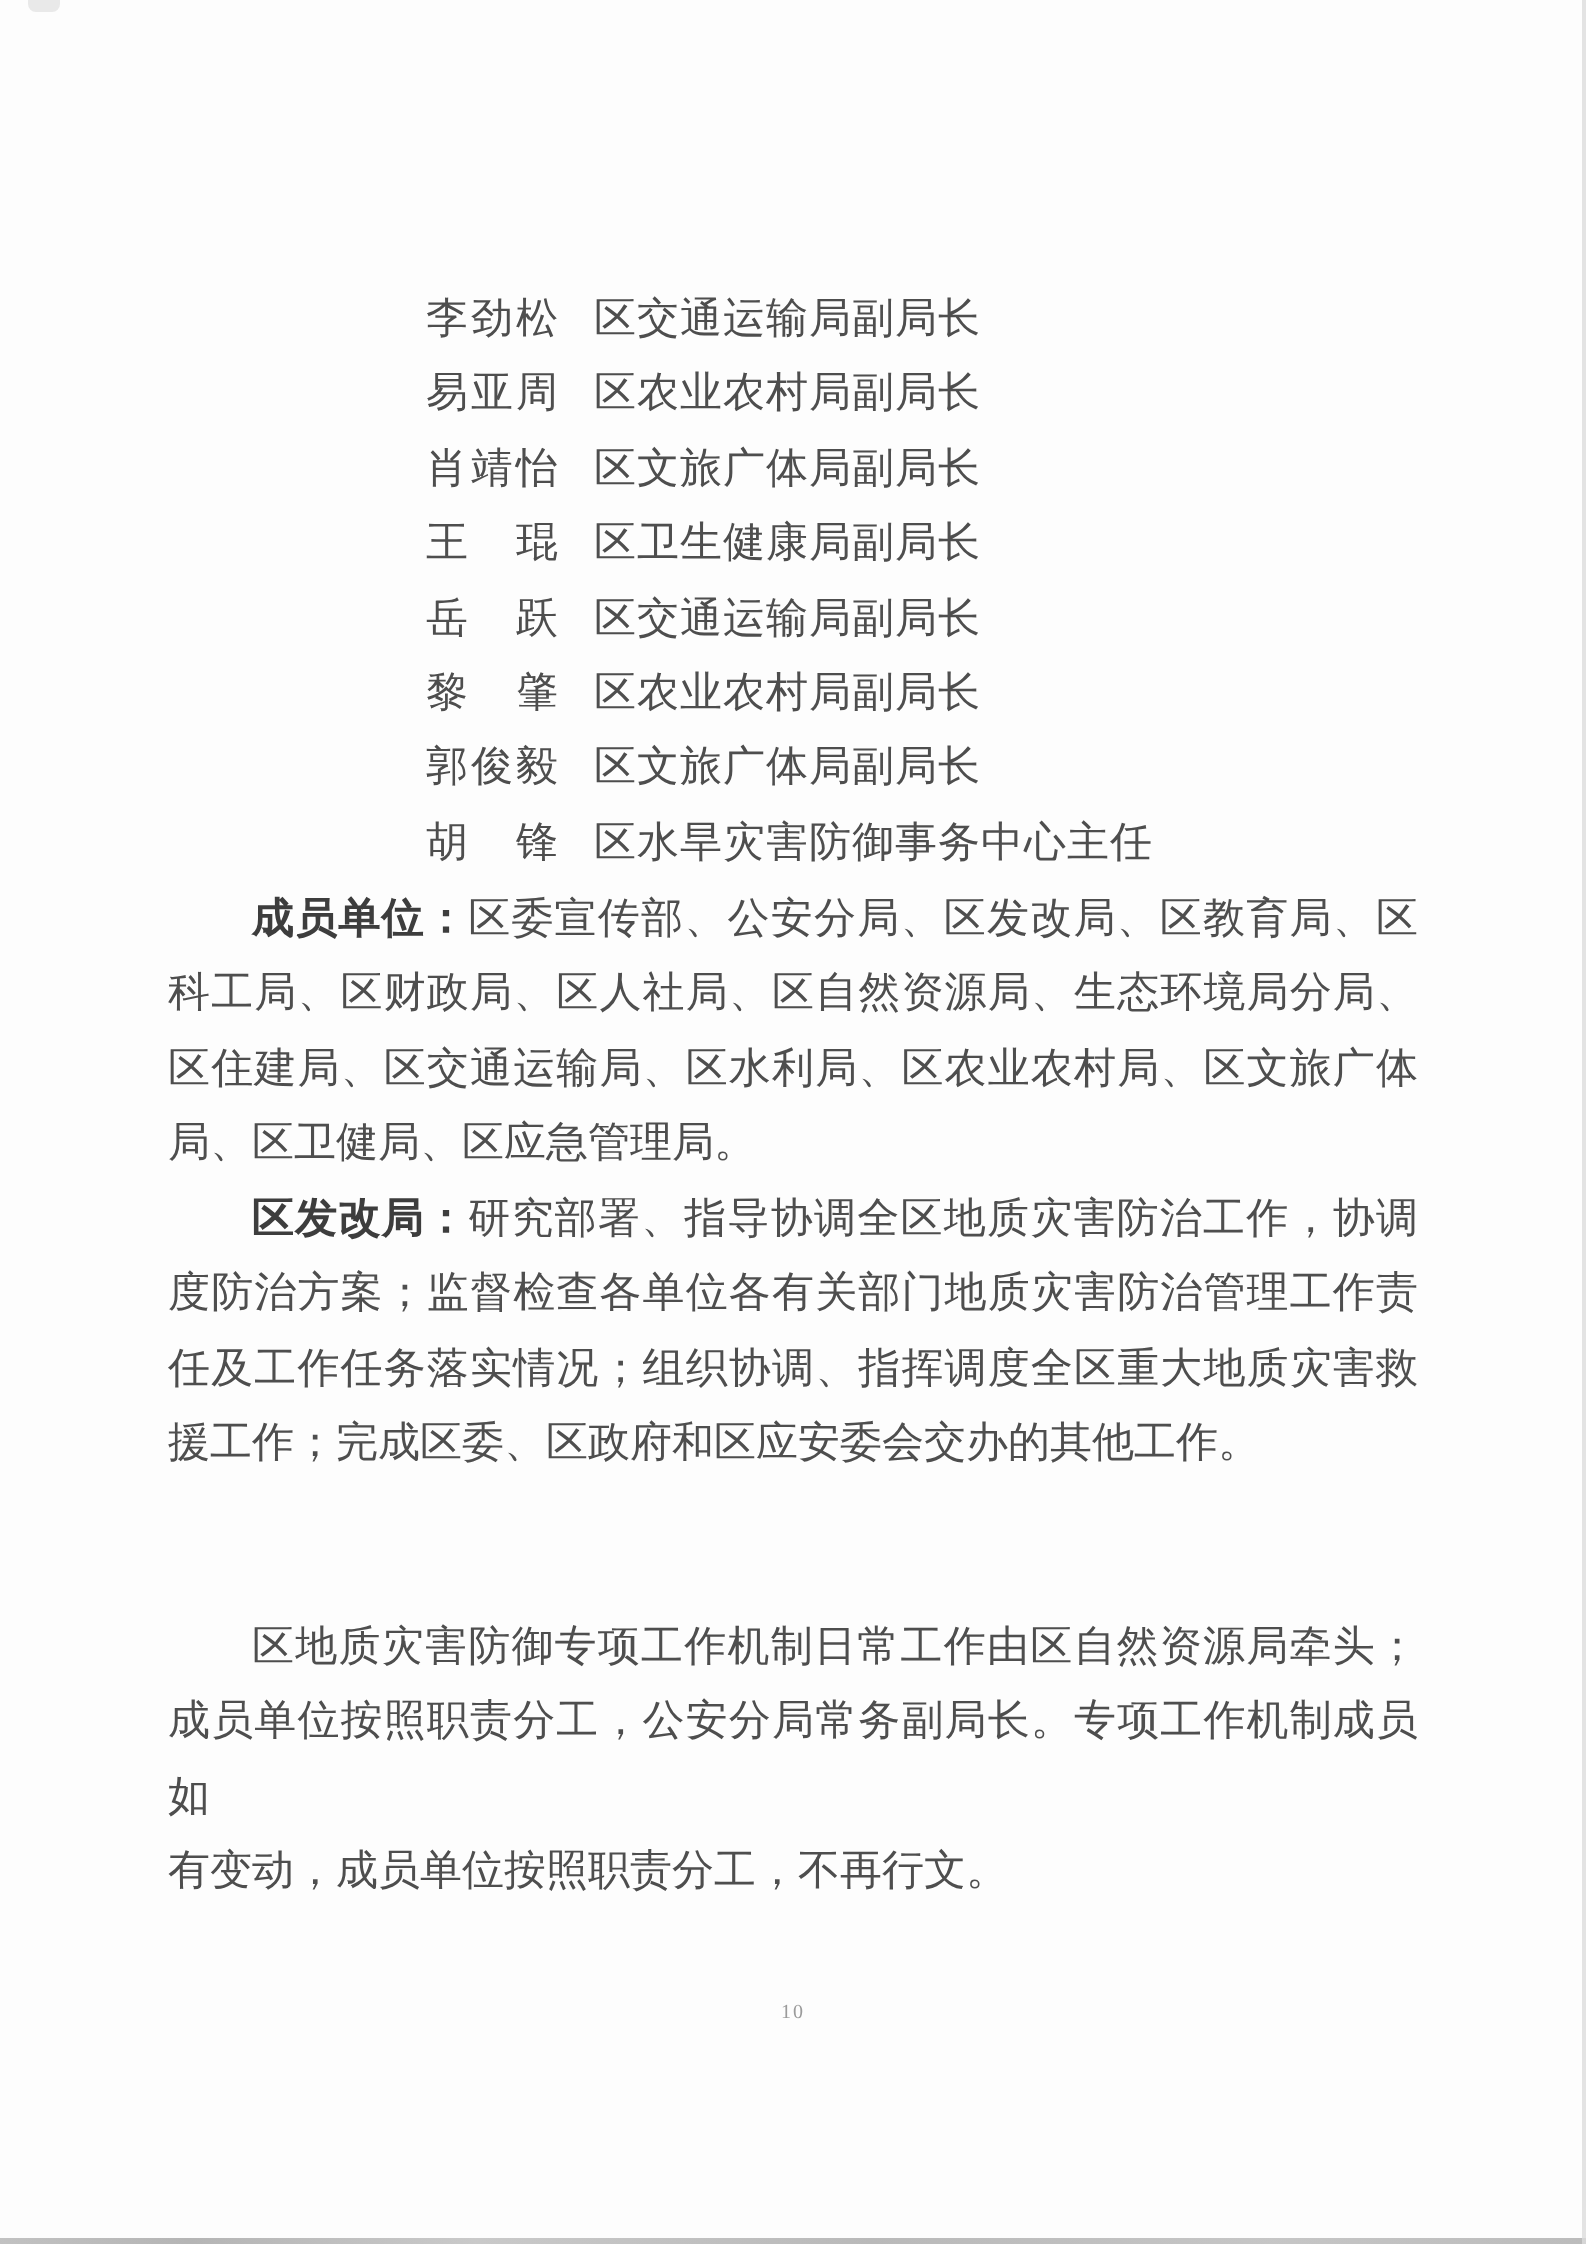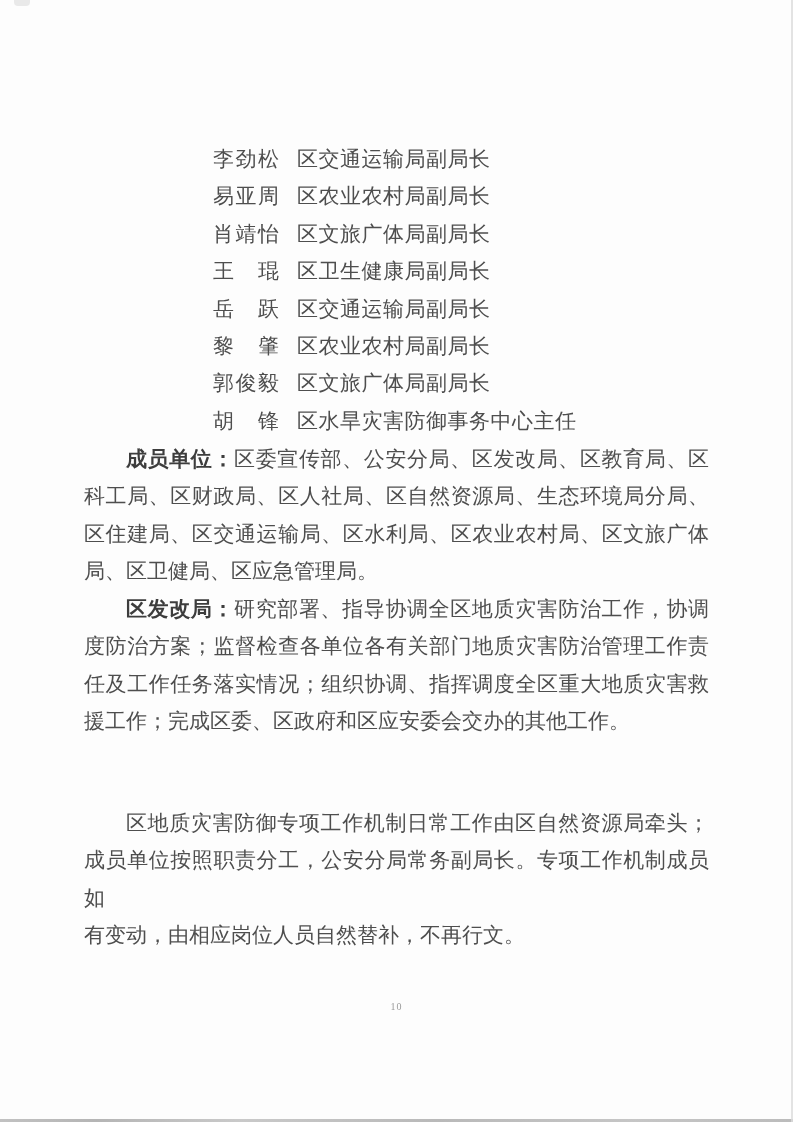--- a/index.html
+++ b/index.html
@@ -117,20 +117,20 @@
     </div>
   <div class="para para-duties">
       <div class="pline first"><b class="plabel">区发改局：</b>研究部署、指导协调全区地质灾害防治工作，协调</div>
       <div class="pline">度防治方案；监督检查各单位各有关部门地质灾害防治管理工作责</div>
       <div class="pline">任及工作任务落实情况；组织协调、指挥调度全区重大地质灾害救</div>
       <div class="pline final">援工作；完成区委、区政府和区应安委会交办的其他工作。</div>
     </div>
   <div class="para para-mechanism">
       <div class="pline first">区地质灾害防御专项工作机制日常工作由区自然资源局牵头；</div>
       <div class="pline">成员单位按照职责分工，公安分局常务副局长。专项工作机制成员如</div>
-      <div class="pline final">有变动，由相应岗位人员自然替补，不再行文。</div>
+      <div class="pline final">有变动，成员单位按照职责分工，不再行文。</div>
     </div>
 
   <div class="page-number">10</div>
 
   <div class="edge-bottom"></div>
   <div class="edge-right"></div>
 </div>
 
 </body></html>

